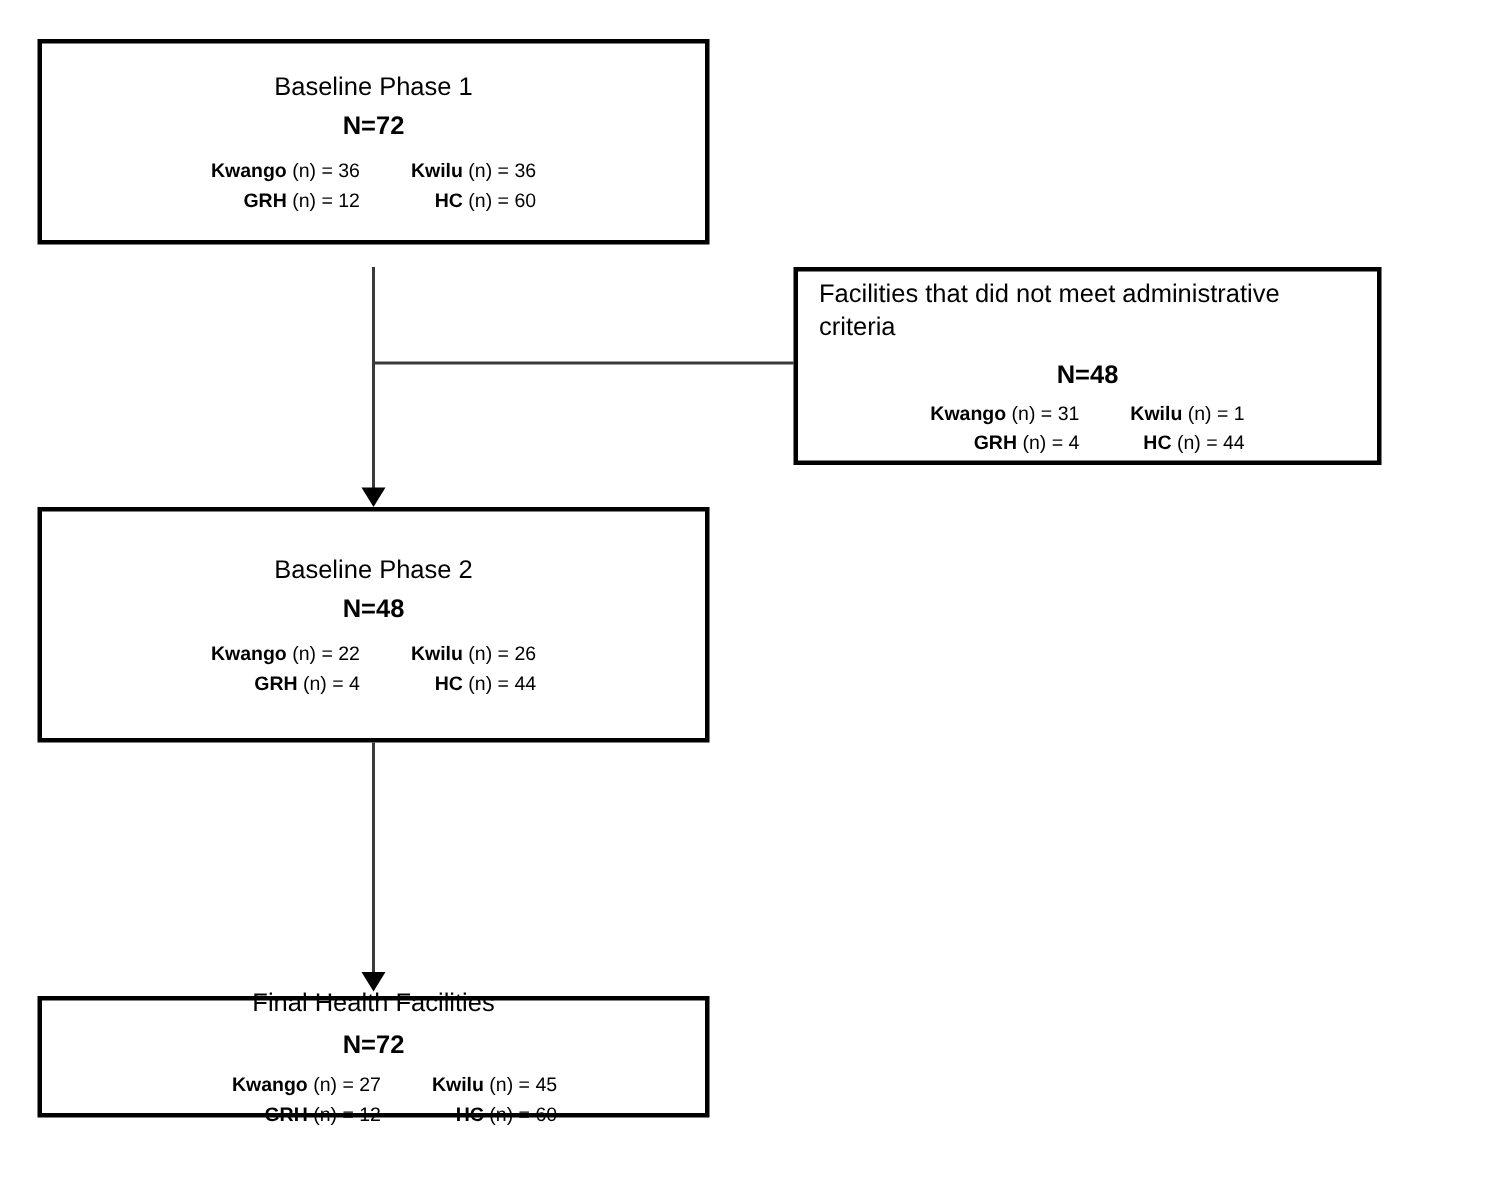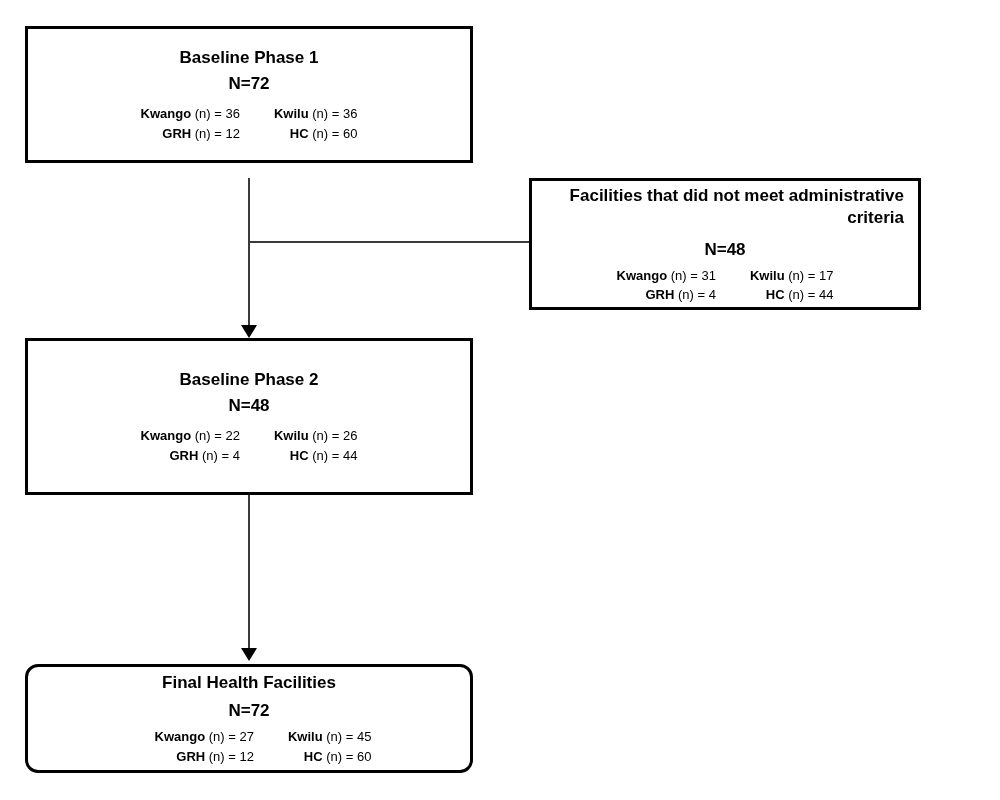--- a/index.html
+++ b/index.html
@@ -24,23 +24,23 @@
     border: 3px solid #000000;
     background: #ffffff;
     display: flex;
     flex-direction: column;
     align-items: center;
     justify-content: center;
   }
 
   .box-title {
     font-size: 17px;
-    font-weight: bold;
+    font-weight: normal;
     line-height: 1.3;
-    text-align: right;
+    text-align: left;
     padding: 0 14px;
   }
   .box-subtitle {
     font-size: 17px;
     font-weight: normal;
     line-height: 1.3;
     text-align: center;
     margin-top: 6px;
   }
   .box-total {
@@ -122,21 +122,21 @@
   <div class="flow-box" id="box-excluded" style="left:529px; top:178px; width:392px; height:132px;">
     <div class="box-title" style="max-width:400px;">Facilities that did not meet administrative criteria</div>
     <div class="box-total" style="margin-top:10px;">
       <span class="lbl">N</span><span class="val">=48</span>
     </div>
     <div class="stat-grid" style="margin-top:6px;">
       <div class="stat-cell-left">
         <span class="lbl">Kwango</span><span class="val"> (n) = 31</span>
       </div>
       <div class="stat-cell-right">
-        <span class="lbl">Kwilu</span><span class="val"> (n) = 17</span>
+        <span class="lbl">Kwilu</span><span class="val"> (n) = 1</span>
       </div>
       <div class="stat-cell-left">
         <span class="lbl">GRH</span><span class="val"> (n) = 4</span>
       </div>
       <div class="stat-cell-right">
         <span class="lbl">HC</span><span class="val"> (n) = 44</span>
       </div>
     </div>
   </div>
 
@@ -157,21 +157,21 @@
       </div>
       <div class="stat-cell-right">
         <span class="lbl">HC</span><span class="val"> (n) = 44</span>
       </div>
     </div>
   </div>
 
   <div class="v-line" style="left:248px; top:495px; height:161px;"></div>
   <div class="arrow-head" style="left:241px; top:648px;"></div>
 
-  <div class="flow-box" id="box-final" style="left:25px; top:664px; width:448px; height:109px;border-radius:13px;">
+  <div class="flow-box" id="box-final" style="left:25px; top:664px; width:448px; height:81px;">
     <div class="box-title">Final Health Facilities</div>
     <div class="box-total" style="margin-top:6px;">
       <span class="lbl">N</span><span class="val">=72</span>
     </div>
     <div class="stat-grid" style="margin-top:6px;margin-left:28px;">
       <div class="stat-cell-left">
         <span class="lbl">Kwango</span><span class="val"> (n) = 27</span>
       </div>
       <div class="stat-cell-right">
         <span class="lbl">Kwilu</span><span class="val"> (n) = 45</span>

